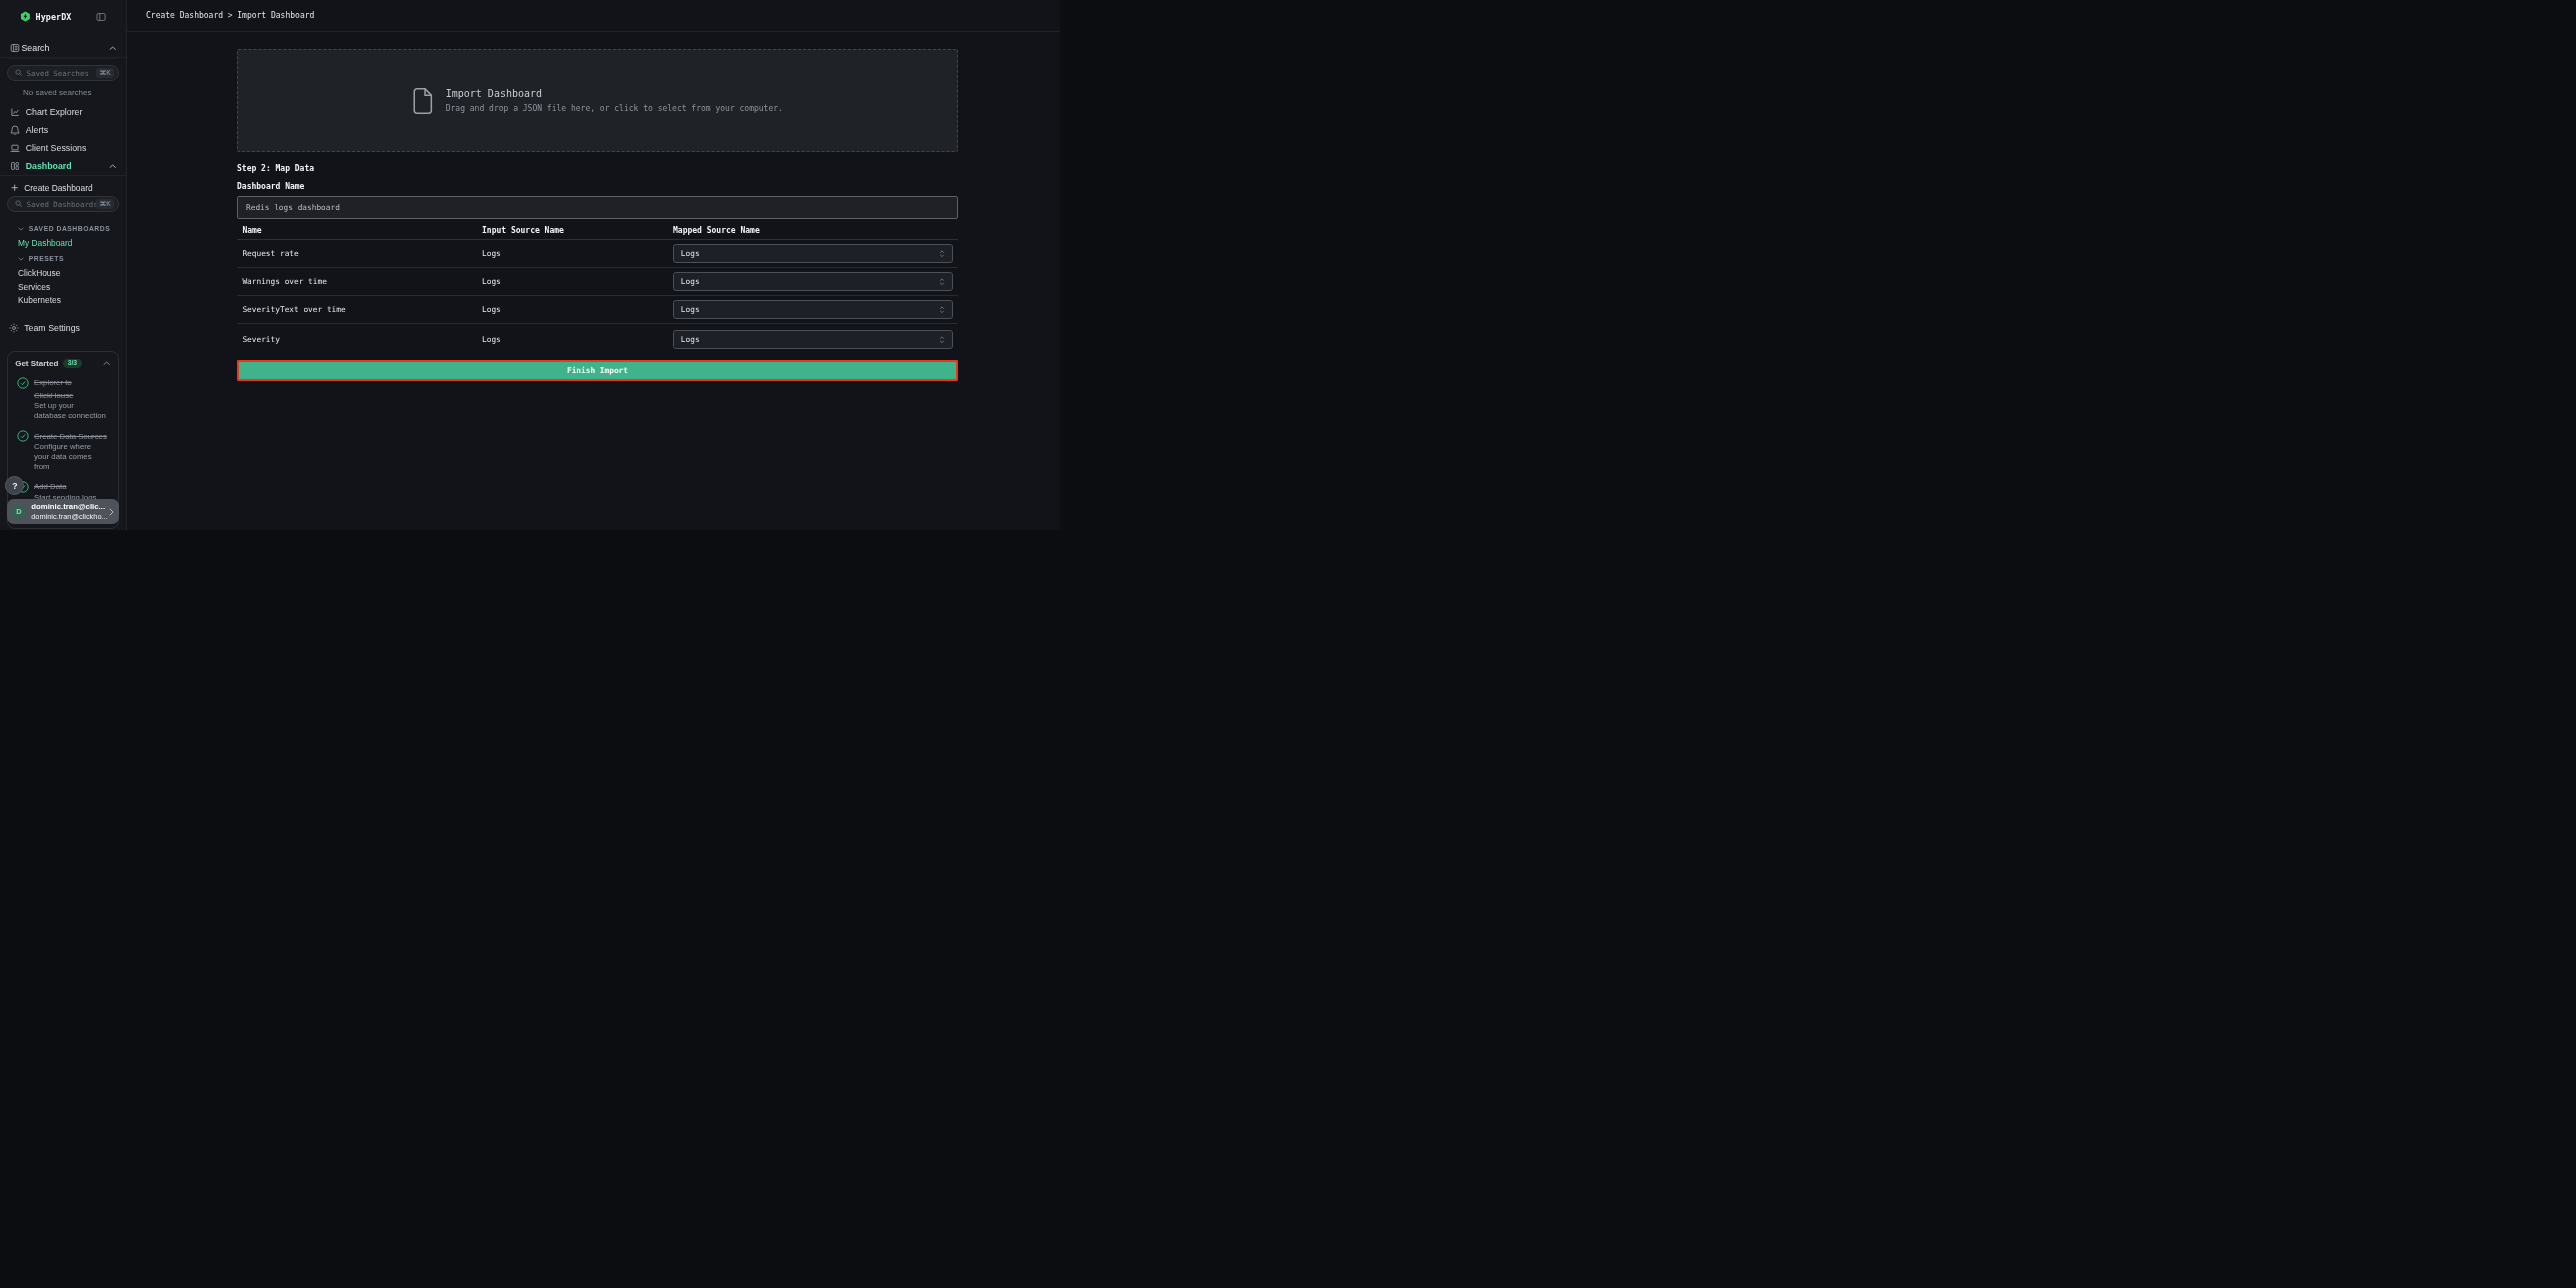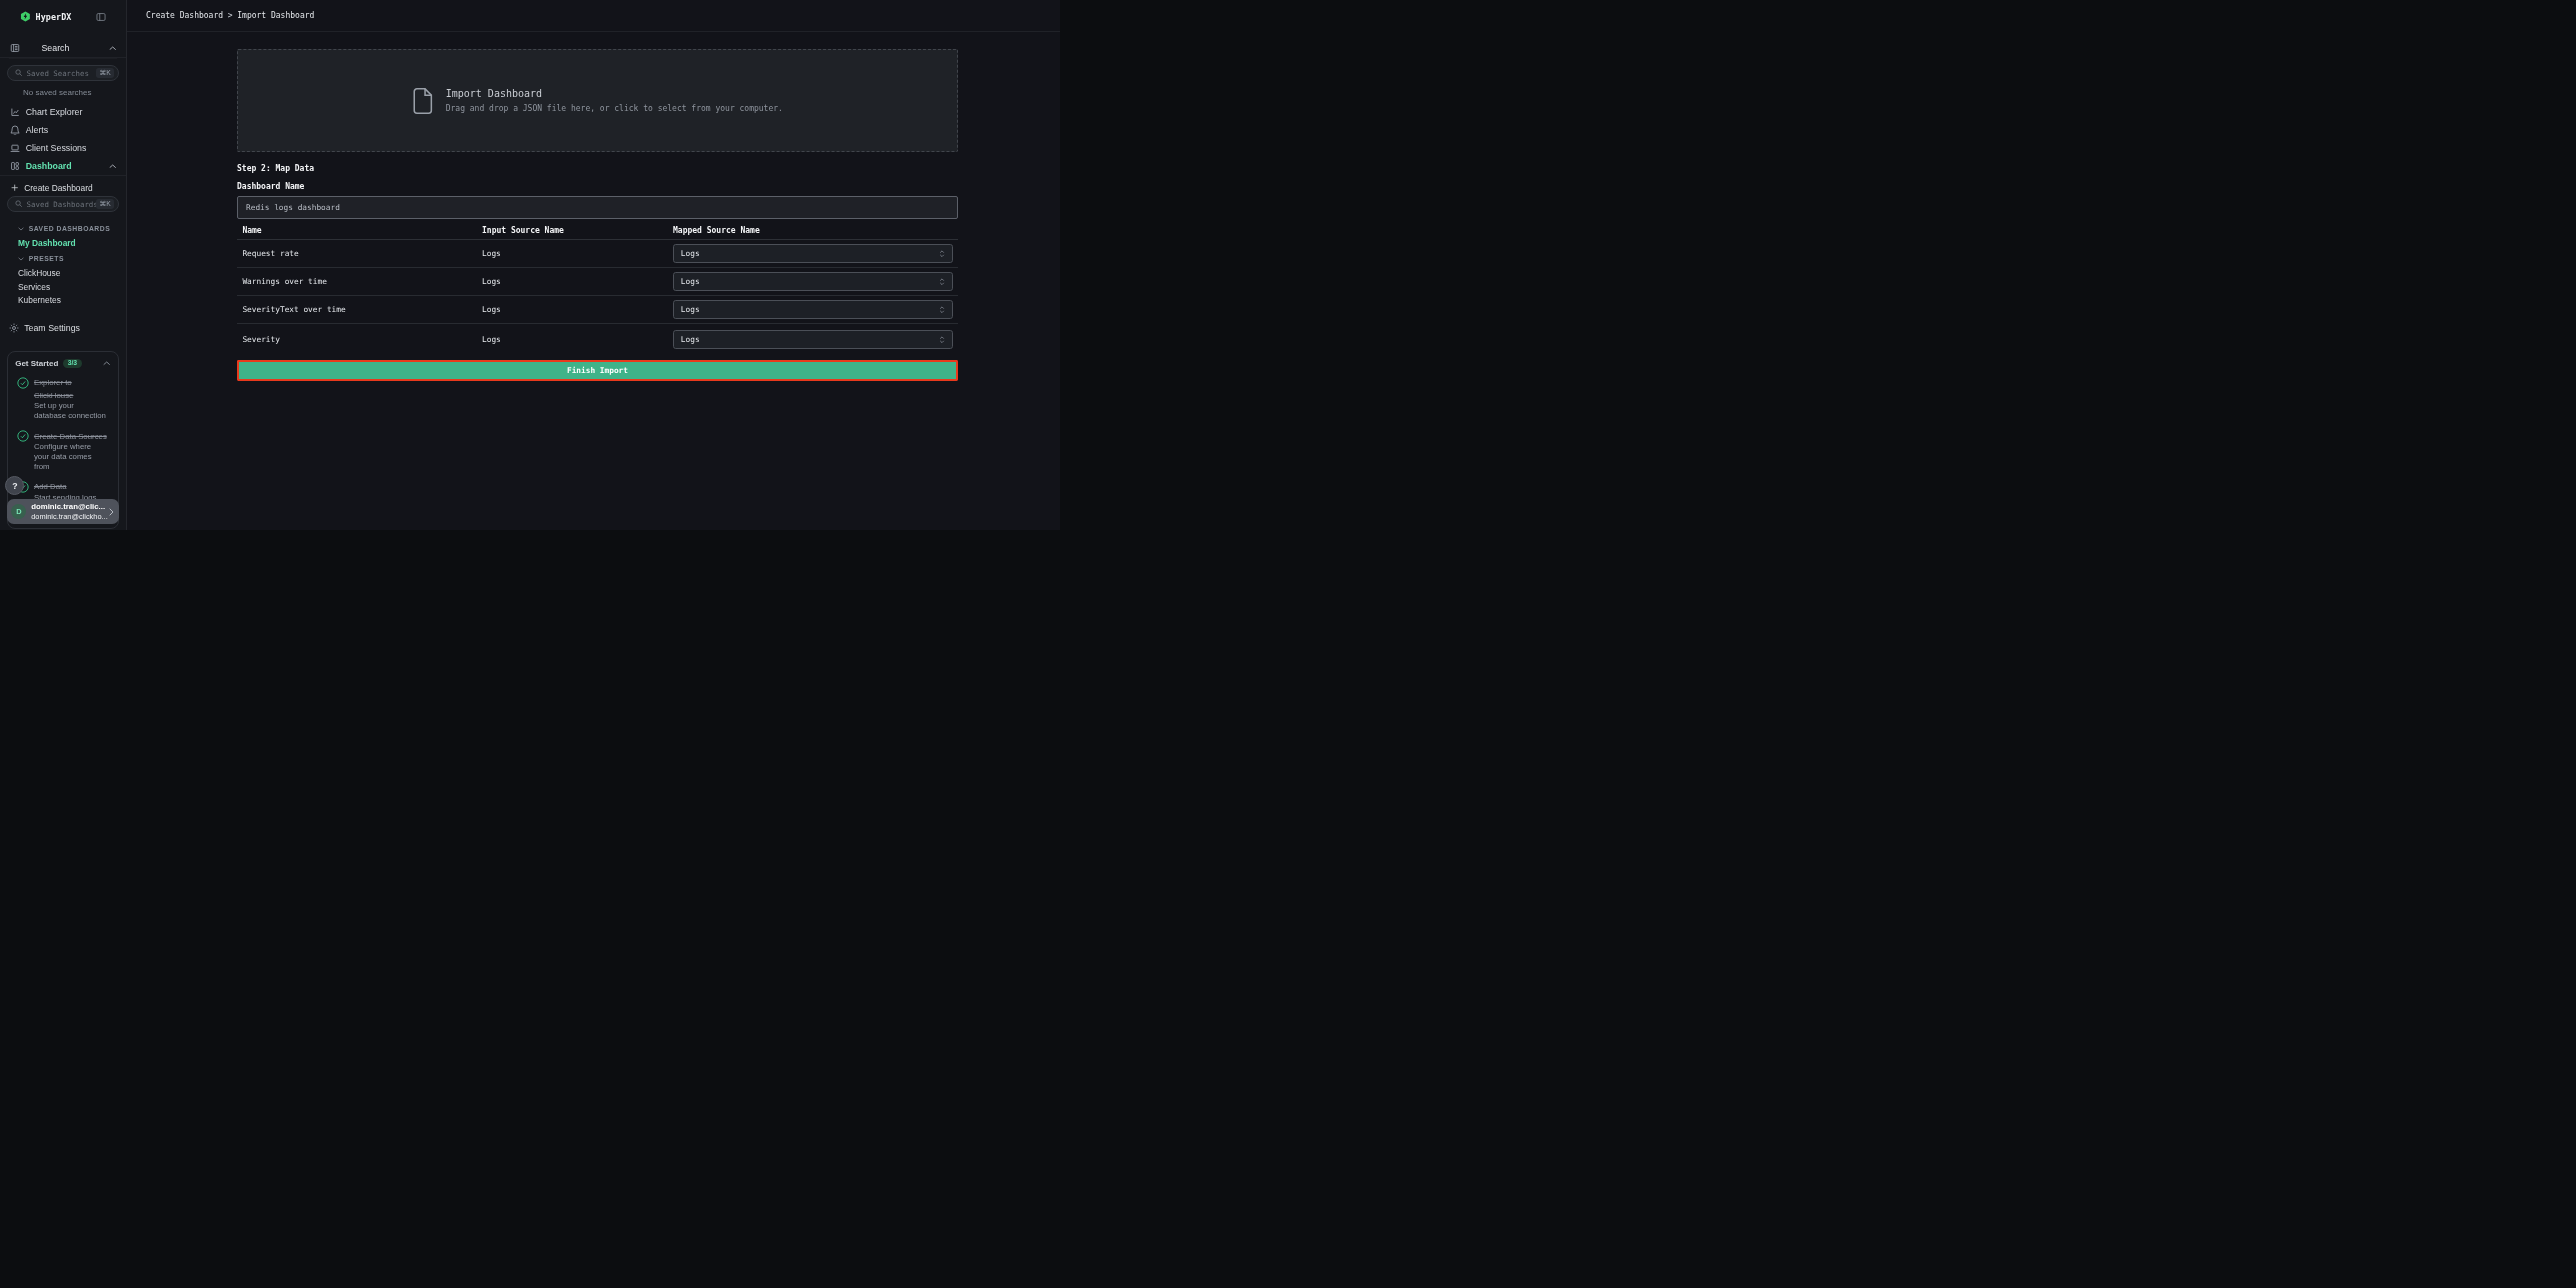--- a/index.html
+++ b/index.html
@@ -20,21 +20,21 @@
   #app{position:relative;width:1060px;height:530px;background:var(--bg-main);overflow:hidden;}
 
   
   .sidebar{position:absolute;left:0;top:0;width:127px;height:530px;background:var(--bg-side);border-right:0.7px solid var(--border);}
   .logo-row{position:absolute;top:8px;left:0;right:0;height:17.6px;display:flex;align-items:center;padding:0 20px;}
   .logo-mark{display:flex;margin-right:4.7px;}
   .logo-name{font:700 8.4px var(--mono);color:#f2f4f6;letter-spacing:0.1px;flex:1;}
   .panel-btn{display:flex;cursor:pointer;}
 
   .side-section-head{position:absolute;left:0;right:0;display:flex;align-items:center;padding:0 9.5px;cursor:pointer;}
-  .side-section-head .lbl{font:400 8.8px var(--sans);color:#e3e5e9;margin-left:22px;flex:1;}
+  .side-section-head .lbl{font:400 8.8px var(--sans);color:#e3e5e9;margin-left:2px;flex:1;}
   .search-head{top:39px;height:19px;border-bottom:0.7px solid var(--border-soft);top:39px;}
   .search-head{box-shadow:0 9.5px 0 -8.8px var(--border-soft);}
 
   .pill{position:absolute;left:7.4px;right:7.4px;height:16px;background:var(--pill-bg);border:0.7px solid var(--pill-border);border-radius:8px;display:flex;align-items:center;padding:0 3.4px 0 6.8px;}
   .pill input{flex:1;min-width:0;background:transparent;border:0;outline:none;font:400 7.4px var(--mono);color:#9aa1ab;margin-left:4px;}
   .pill input::placeholder{color:#6b7179;}
   .kbd{font:400 6.8px var(--sans),"DejaVu Sans";color:var(--badge-text);background:var(--badge-bg);border-radius:2.7px;padding:1.4px 3.4px;line-height:1;}
   .pill-searches{top:65px;}
   .pill-dashboards{top:196px;}
 
@@ -47,21 +47,21 @@
   .nav-item.active .lbl{color:var(--green);font-weight:700;}
 
   .create-row{position:absolute;top:180px;left:0;right:0;height:16px;display:flex;align-items:center;padding:0 10.8px;cursor:pointer;}
   .create-row .lbl{font:400 8.4px var(--sans);color:#dcdfe3;margin-left:6px;}
 
   .tree-label{position:absolute;left:18px;display:flex;align-items:center;cursor:pointer;}
   .tree-label .lbl{font:700 6.8px var(--sans);color:#8a919b;letter-spacing:0.5px;margin-left:4.7px;}
   .tl-saved{top:225px;}
   .tl-presets{top:255px;}
   .tree-item{position:absolute;left:18px;font:400 8.4px var(--sans);color:#d8dbe0;cursor:pointer;}
-  .ti-mydash{top:238px;color:var(--green);font-weight:700;}
+  .ti-mydash{top:238px;color:var(--green);font-weight:400;}
   .ti-clickhouse{top:268px;}
   .ti-services{top:282px;}
   .ti-kubernetes{top:295px;}
 
   .team-row{position:absolute;top:318px;left:0;right:0;height:19px;display:flex;align-items:center;padding:0 8.8px;cursor:pointer;}
   .team-row .lbl{font:400 8.8px var(--sans);color:#dcdfe3;margin-left:5.4px;}
 
   .gs-card{position:absolute;top:351px;left:6.8px;width:112px;height:178px;border:0.7px solid #2b2e35;border-radius:8px;padding:6.8px 7.4px;overflow:hidden;}
   .gs-head{display:flex;align-items:center;margin-bottom:6.8px;cursor:pointer;}
   .gs-title{font:700 8px var(--sans);color:#cdd1d7;}

